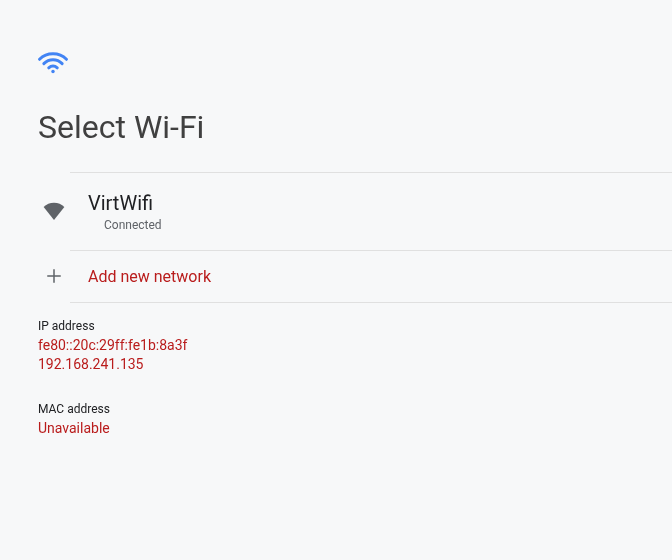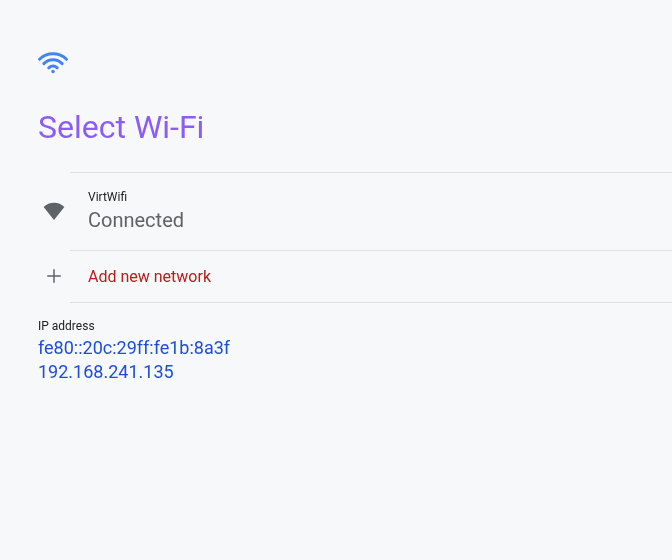--- a/index.html
+++ b/index.html
@@ -17,21 +17,21 @@
     }
     .header {
       padding: 52px 38px 26px;
     }
     .wifi-icon-header {
       margin-bottom: 30px;
     }
     .page-title {
       font-size: 32px;
       font-weight: 400;
-      color: #8b5cf6;
+      color: #404040;
     }
     .list-container {
       padding-left: 70px;
     }
     .divider {
       border: none;
       border-top: 1px solid #e0e0e0;
     }
     .network-item {
       display: flex;
@@ -46,44 +46,45 @@
       display: flex;
       justify-content: center;
       margin-right: 18px;
       flex-shrink: 0;
     }
     .network-text {
       display: flex;
       flex-direction: column;
     }
     .network-name {
-      font-size: 12px;
+      font-size: 20px;
       color: #202124;
       line-height: 1.4;
     }
     .network-status {
-      font-size: 20px;
+      font-size: 12px;
       color: #5f6368;
       line-height: 1.4;
+      margin-left: 16px;
     }
     .add-network-label {
       font-size: 16px;
       color: #b91c1c;
     }
     .info-section {
       padding: 16px 38px 0;
     }
     .info-label {
       font-size: 12px;
       color: #202124;
       margin-bottom: 3px;
     }
     .info-value {
-      font-size: 18px;
-      color: #1d4ed8;
+      font-size: 14px;
+      color: #b91c1c;
       line-height: 1.35;
     }
     .info-block {
       margin-bottom: 28px;
     }
   </style>
 </head>
 <body>
 
 <div class="header">
@@ -125,13 +126,17 @@
   </div>
   <hr class="divider">
 </div>
 
 <div class="info-section">
   <div class="info-block">
     <div class="info-label">IP address</div>
     <div class="info-value">fe80::20c:29ff:fe1b:8a3f</div>
     <div class="info-value">192.168.241.135</div>
   </div>
+  <div class="info-block">
+    <div class="info-label">MAC address</div>
+    <div class="info-value">Unavailable</div>
+  </div>
 </div>
 
 </body></html>

